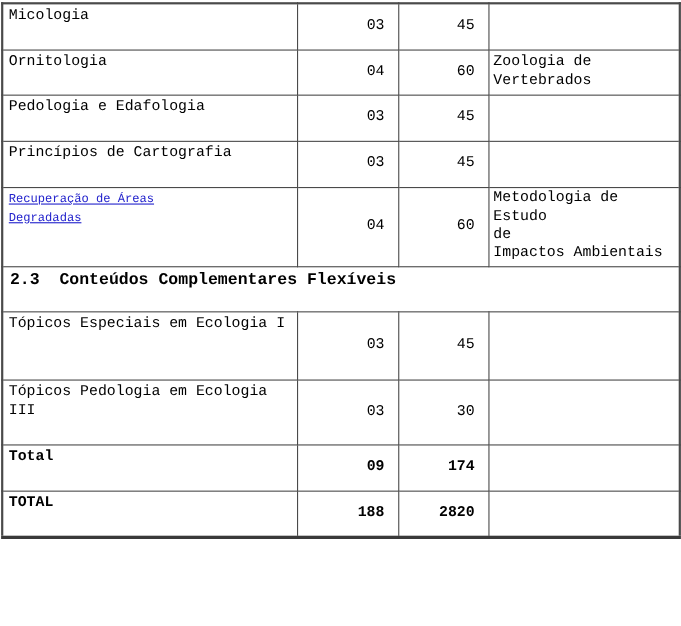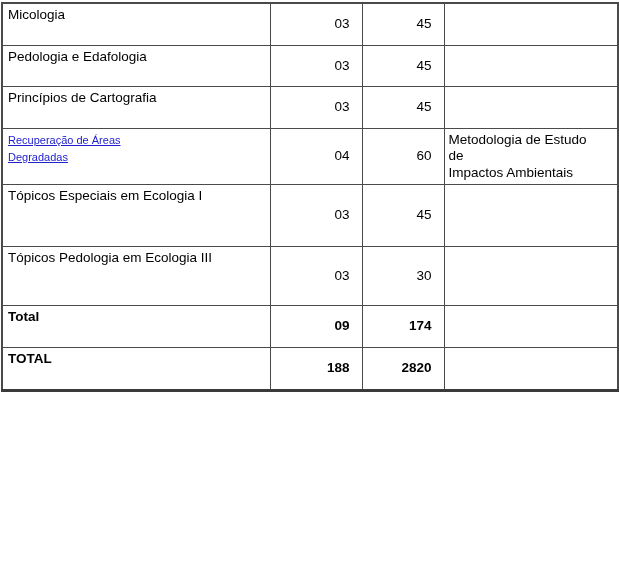--- a/index.html
+++ b/index.html
@@ -5,21 +5,21 @@
   :root{
     --link:#2222CC;
     --border:#4A4A4A;
     --background:#FFFFFF;
     --text:#000000;
   }
   html,body{margin:0;padding:0;background:var(--background);}
   .doc{
     width:619px;height:569px;background:var(--background);
     box-sizing:border-box;padding:2px 0 0 1px;
-    font-family:Liberation Sans, sans-serif;color:var(--text);
+    font-family:Liberation Mono, monospace;color:var(--text);
   }
   table.curriculum{
     border-collapse:collapse;table-layout:fixed;width:616px;
     border:2px solid var(--border);
     border-bottom:3px solid #3A3A3A;
   }
   col.c1{width:268px}
   col.c2{width:92px}
   col.c3{width:82px}
   col.c4{width:174px}
@@ -60,20 +60,27 @@
     </colgroup>
 
     <tbody>
         <tr class="h29">
       <td class="c-name">Micologia</td>
       <td class="c-num">03</td>
       <td class="c-num">45</td>
       <td class="c-pre"></td>
     </tr>
 
+    <tr class="h41">
+      <td class="c-name">Ornitologia</td>
+      <td class="c-num">04</td>
+      <td class="c-num">60</td>
+      <td class="c-pre">Zoologia de
+Vertebrados</td>
+    </tr>
 
     <tr class="h31">
       <td class="c-name">Pedologia e Edafologia</td>
       <td class="c-num">03</td>
       <td class="c-num">45</td>
       <td class="c-pre"></td>
     </tr>
 
     <tr class="h31">
       <td class="c-name">Princípios de Cartografia</td>
@@ -87,20 +94,23 @@
 Degradadas</a></td>
       <td class="c-num">04</td>
       <td class="c-num">60</td>
       <td class="c-pre">Metodologia de Estudo
 de
 Impactos Ambientais</td>
     </tr>
 
 
 
+    <tr class="h41">
+      <td class="section" colspan="4">2.3&nbsp;&nbsp;Conteúdos Complementares Flexíveis</td>
+    </tr>
 
     <tr class="h62">
       <td class="c-name v-mid">Tópicos Especiais em Ecologia I</td>
       <td class="c-num">03</td>
       <td class="c-num">45</td>
       <td class="c-pre"></td>
     </tr>
 
 
     <tr class="h59">

